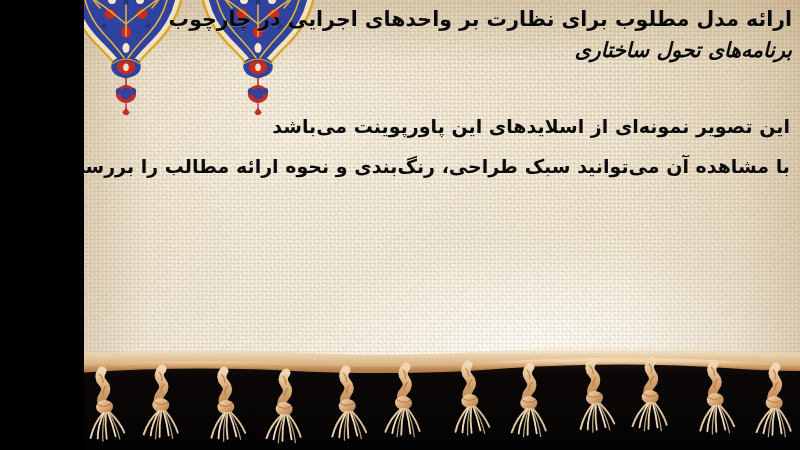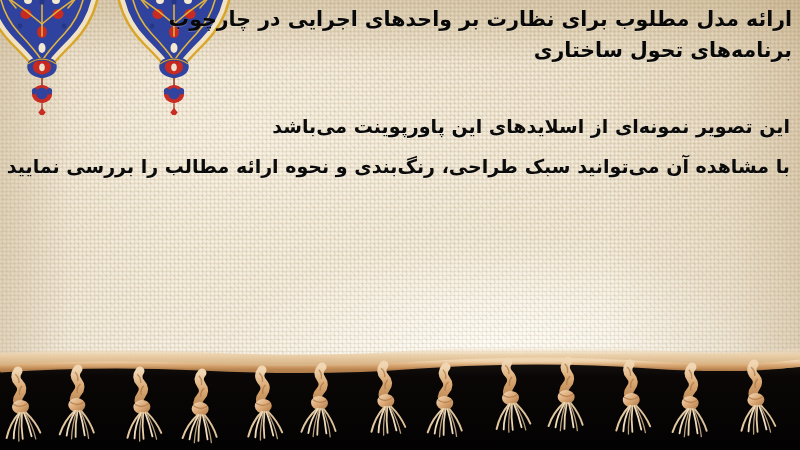--- a/index.html
+++ b/index.html
@@ -3,21 +3,21 @@
 <meta charset="utf-8">
 <title>Slide Preview</title>
 <style>
   html, body {
     margin: 0;
     padding: 0;
     background: #000;
   }
   #slide {
     position: relative;
-    width: 800px;
+    width: 716px;
     height: 450px;
     overflow: hidden;
     font-family: "DejaVu Sans", "Liberation Sans", sans-serif;
     background: #a16207;
   }
 
   
   .bg-base {
     position: absolute;
     inset: 0;
@@ -78,21 +78,21 @@
   }
   .title-line {
     color: #080808;
     font-size: 20.5px;
     font-weight: bold;
     line-height: 31px;
     letter-spacing: -0.2px;
     white-space: nowrap;
     text-shadow: 0 1px 0 rgba(255,255,255,0.22);
   }
-  .title-line.l2 { padding-left: 0; }
+  .title-line.l2 { padding-left: 0; font-style: italic; }
 
   .body-block {
     position: absolute;
     top: 107px;
     right: 10px;
     width: 770px;
     text-align: right;
   }
   .body-line {
     color: #0b0b0b;

